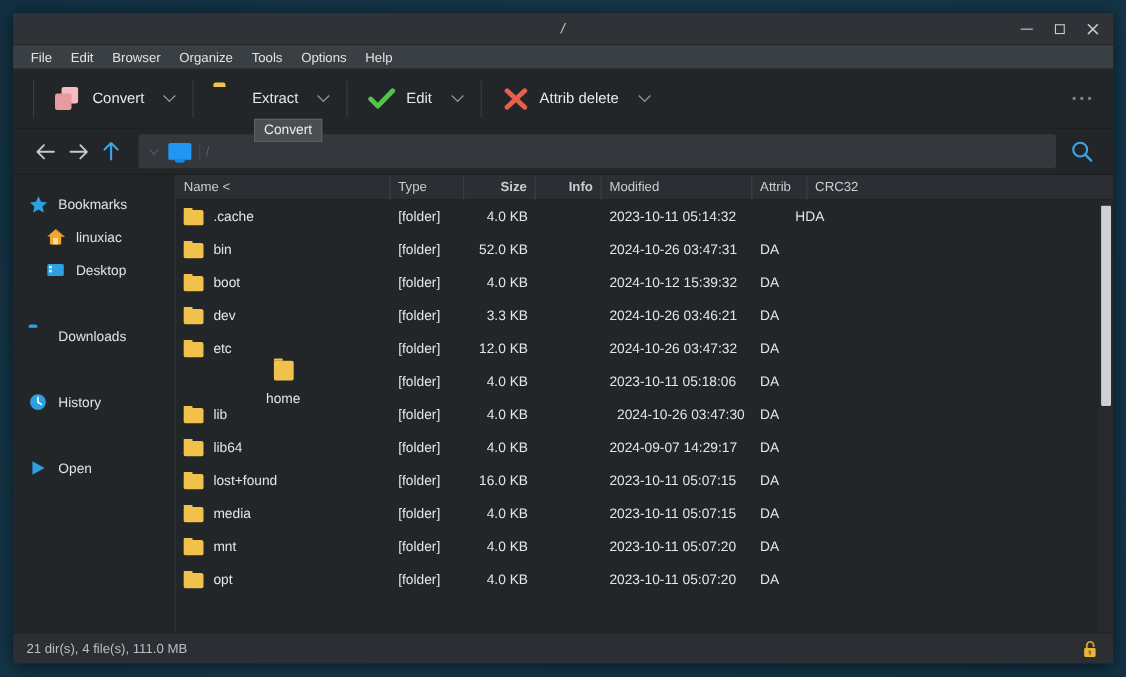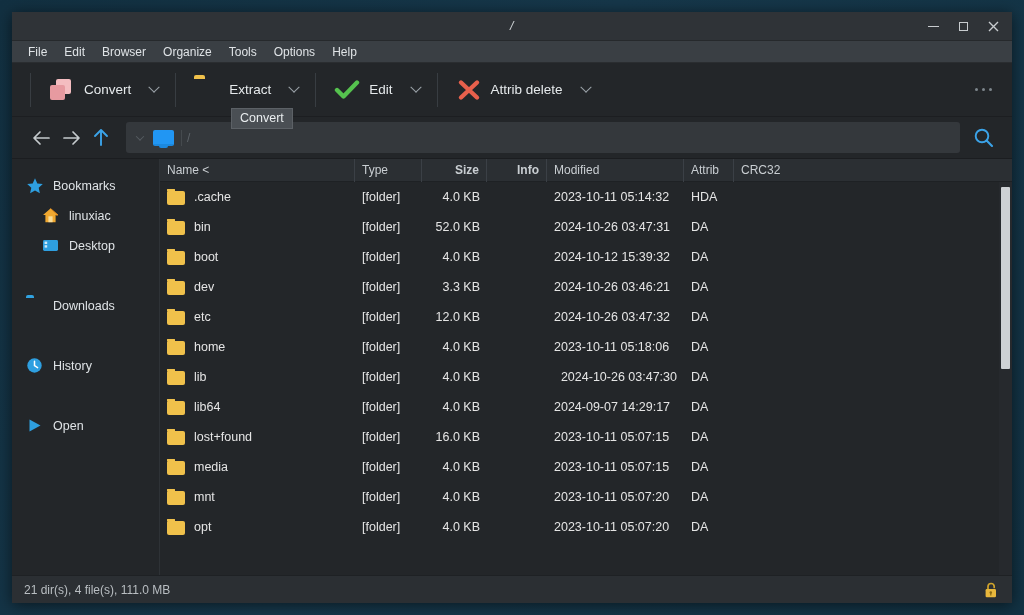--- a/index.html
+++ b/index.html
@@ -495,21 +495,21 @@
         <div id="rows-container">
             <div class="row">
               <div class="cell c-name" style="width: 195px;">
                 <span class="row-folder"></span>
                 <span>.cache</span>
               </div>
               <div class="cell" style="width: 67px;">[folder]</div>
               <div class="cell r" style="width: 65px;">4.0 KB</div>
               <div class="cell r" style="width: 60px;"></div>
               <div class="cell" style="width: 137px;">2023-10-11 05:14:32</div>
-              <div class="cell" style="width: 50px;">HDA</div>
+              <div class="cell" style="width: 50px; margin-left: 32px;">HDA</div>
               <div class="cell" style="width: 180px;"></div>
             </div>
             <div class="row">
               <div class="cell c-name" style="width: 195px;">
                 <span class="row-folder"></span>
                 <span>bin</span>
               </div>
               <div class="cell" style="width: 67px;">[folder]</div>
               <div class="cell r" style="width: 65px;">52.0 KB</div>
               <div class="cell r" style="width: 60px;"></div>
@@ -547,21 +547,21 @@
                 <span>etc</span>
               </div>
               <div class="cell" style="width: 67px;">[folder]</div>
               <div class="cell r" style="width: 65px;">12.0 KB</div>
               <div class="cell r" style="width: 60px;"></div>
               <div class="cell" style="width: 137px;">2024-10-26 03:47:32</div>
               <div class="cell" style="width: 50px;">DA</div>
               <div class="cell" style="width: 180px;"></div>
             </div>
             <div class="row">
-              <div class="cell c-name" style="width: 195px;">
+              <div class="cell c-name" style="width: 195px; flex-direction: column;">
                 <span class="row-folder"></span>
                 <span>home</span>
               </div>
               <div class="cell" style="width: 67px;">[folder]</div>
               <div class="cell r" style="width: 65px;">4.0 KB</div>
               <div class="cell r" style="width: 60px;"></div>
               <div class="cell" style="width: 137px;">2023-10-11 05:18:06</div>
               <div class="cell" style="width: 50px;">DA</div>
               <div class="cell" style="width: 180px;"></div>
             </div>

